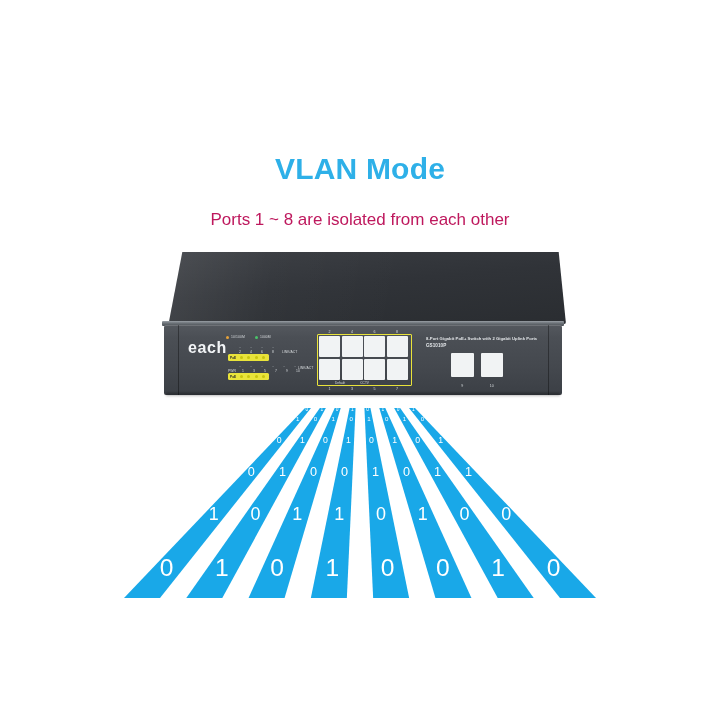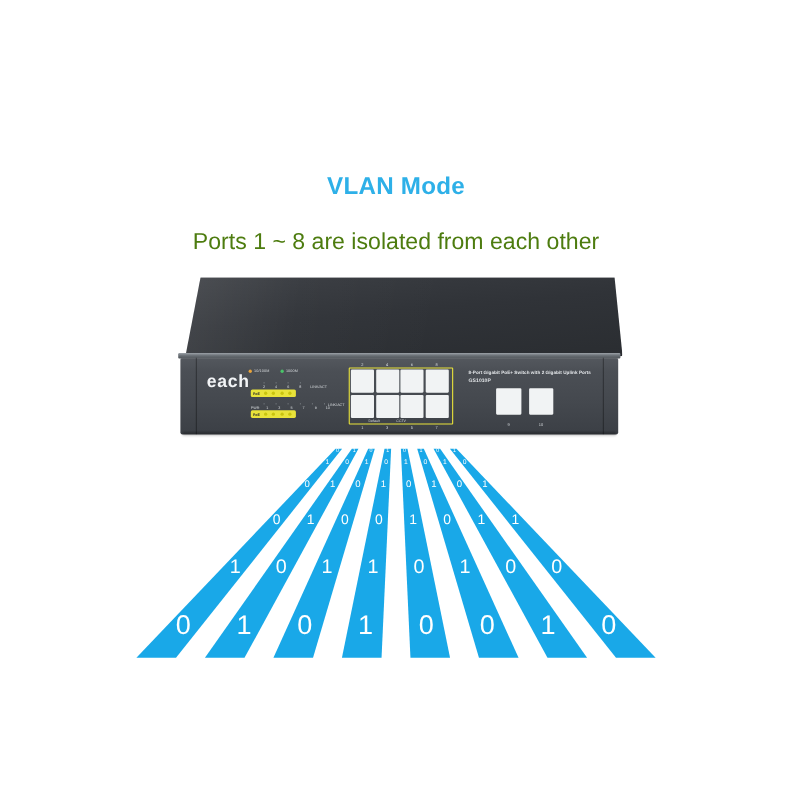--- a/index.html
+++ b/index.html
@@ -24,31 +24,31 @@
 
   
   .headings {
     position: absolute;
     left: 0;
     top: 150px;
     width: 720px;
     text-align: center;
   }
   .title {
-    font-size: 22px;
+    font-size: 30px;
     font-weight: 600;
     color: #2eb0e8;
     letter-spacing: 0.2px;
     line-height: 38px;
     margin: 0;
   }
   .subtitle {
     margin: 22px 0 0 0;
-    font-size: 21px;
-    color: #4d7c0f;
+    font-size: 17px;
+    color: #be185d;
     font-weight: 400;
     line-height: 20px;
   }
 
   
   .device {
     position: absolute;
     left: 160px;
     top: 252px;
     width: 406px;

